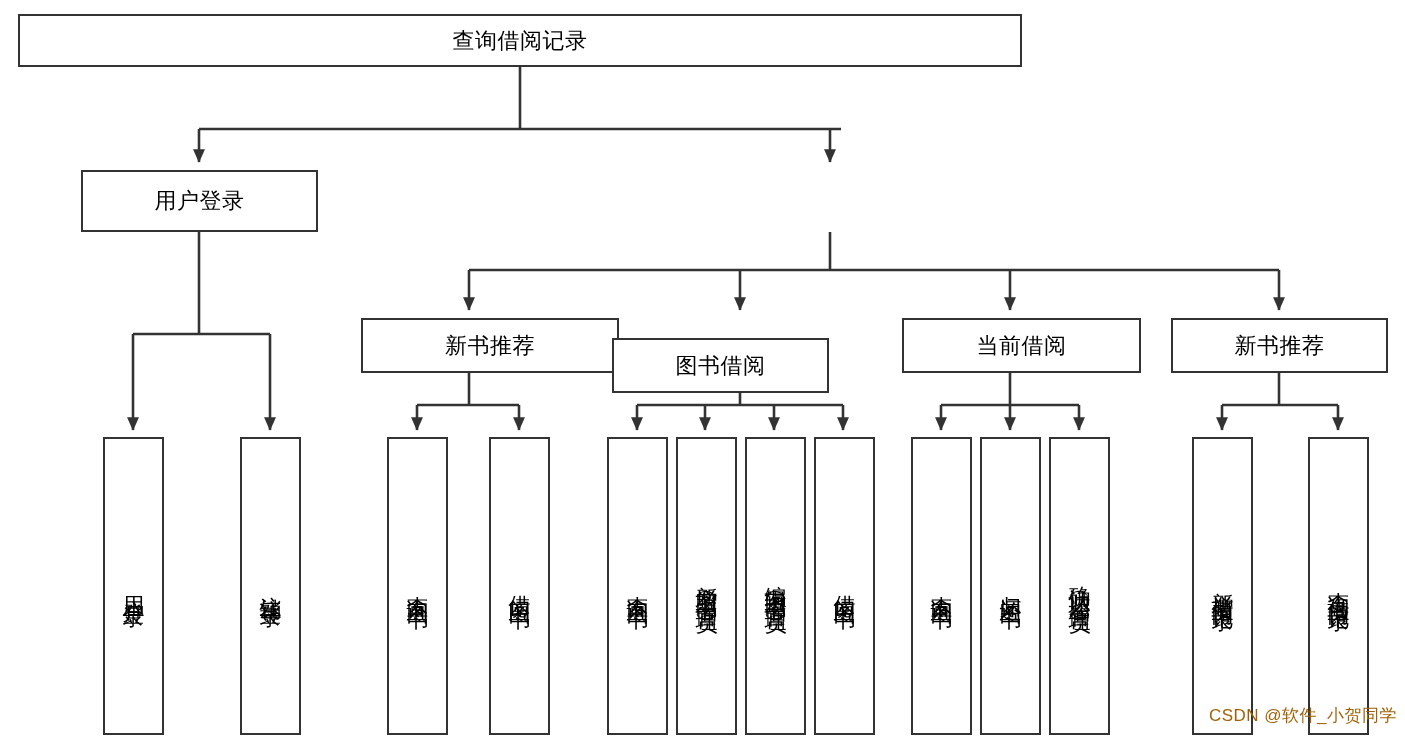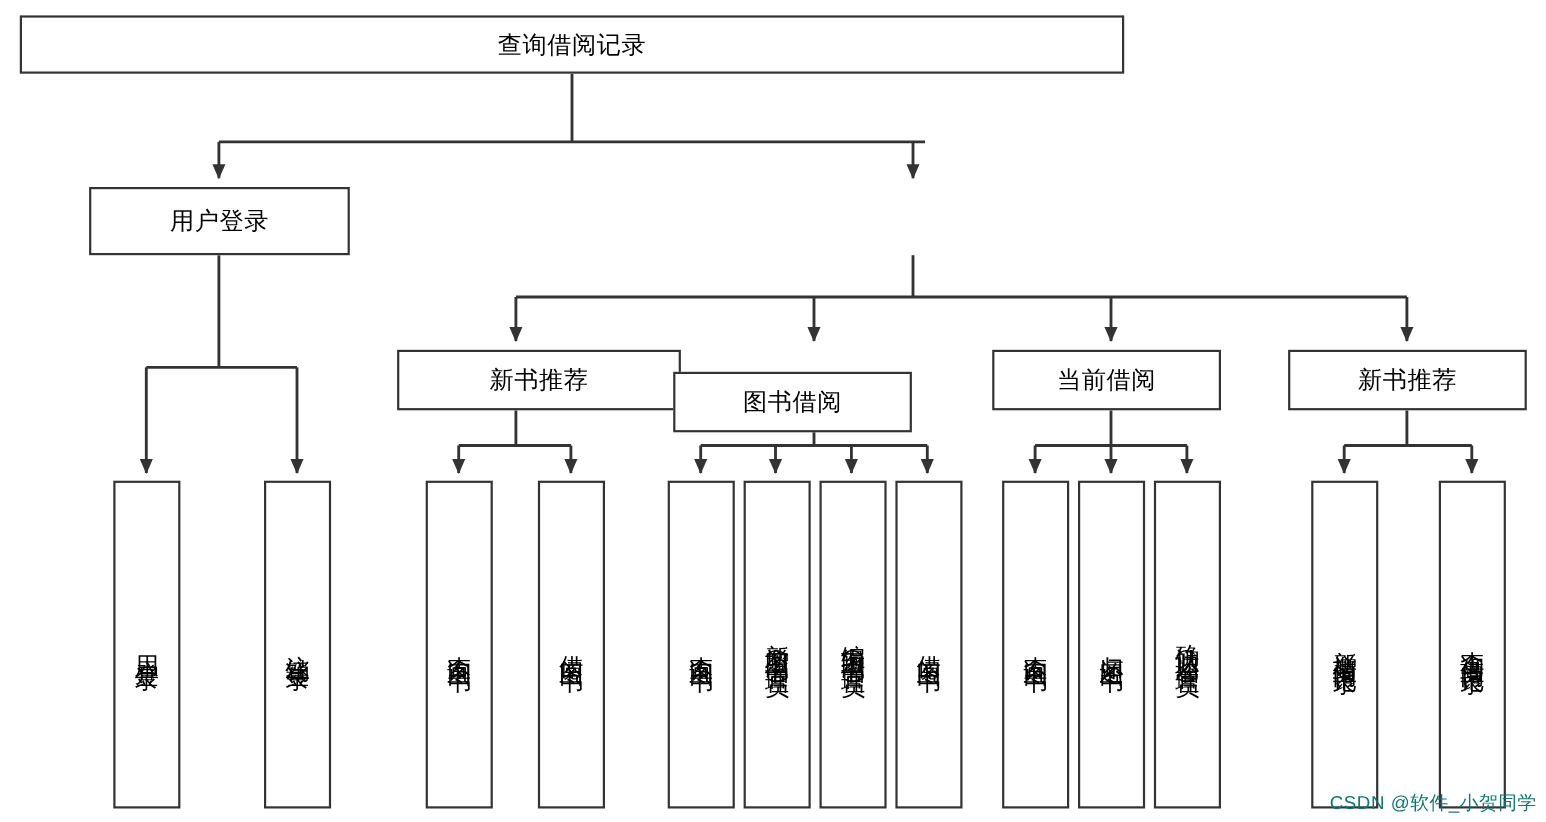--- a/index.html
+++ b/index.html
@@ -48,23 +48,23 @@
     padding: 4px 0;
     text-align: center;
   }
   .node.vert > span {
     writing-mode: vertical-rl;
     text-orientation: upright;
   }
   #watermark {
     position: absolute;
     right: 8px;
-    bottom: 6px;
+    bottom: 20px;
     font-size: 17px;
-    color: #0f766e;
+    color: #a16207;
     white-space: nowrap;
     letter-spacing: 0.5px;
   }
 </style>
 </head>
 <body>
 
 <div id="canvas">
 
   <svg id="edges" viewBox="0 0 1405 747" xmlns="http://www.w3.org/2000/svg">
@@ -124,21 +124,21 @@
   <div class="node horiz" style="left:81px; top:170px; width:237px; height:62px;">
     <span>用户登录</span>
   </div>
 
   <div class="node horiz" style="left:361px; top:318px; width:258px; height:55px;">
     <span>新书推荐</span>
   </div>
   <div class="node horiz" style="left:612px; top:318px; width:217px; height:55px;margin-top:20px;">
     <span>图书借阅</span>
   </div>
-  <div class="node horiz" style="left:902px; top:318px; width:208px; height:55px;">
+  <div class="node horiz" style="left:902px; top:318px; width:239px; height:55px;">
     <span>当前借阅</span>
   </div>
   <div class="node horiz" style="left:1171px; top:318px; width:217px; height:55px;">
     <span>新书推荐</span>
   </div>
 
   <div class="node vert" style="left:103px; top:437px; width:61px; height:298px;">
     <span>用户登录</span>
   </div>
   <div class="node vert" style="left:240px; top:437px; width:61px; height:298px;">

